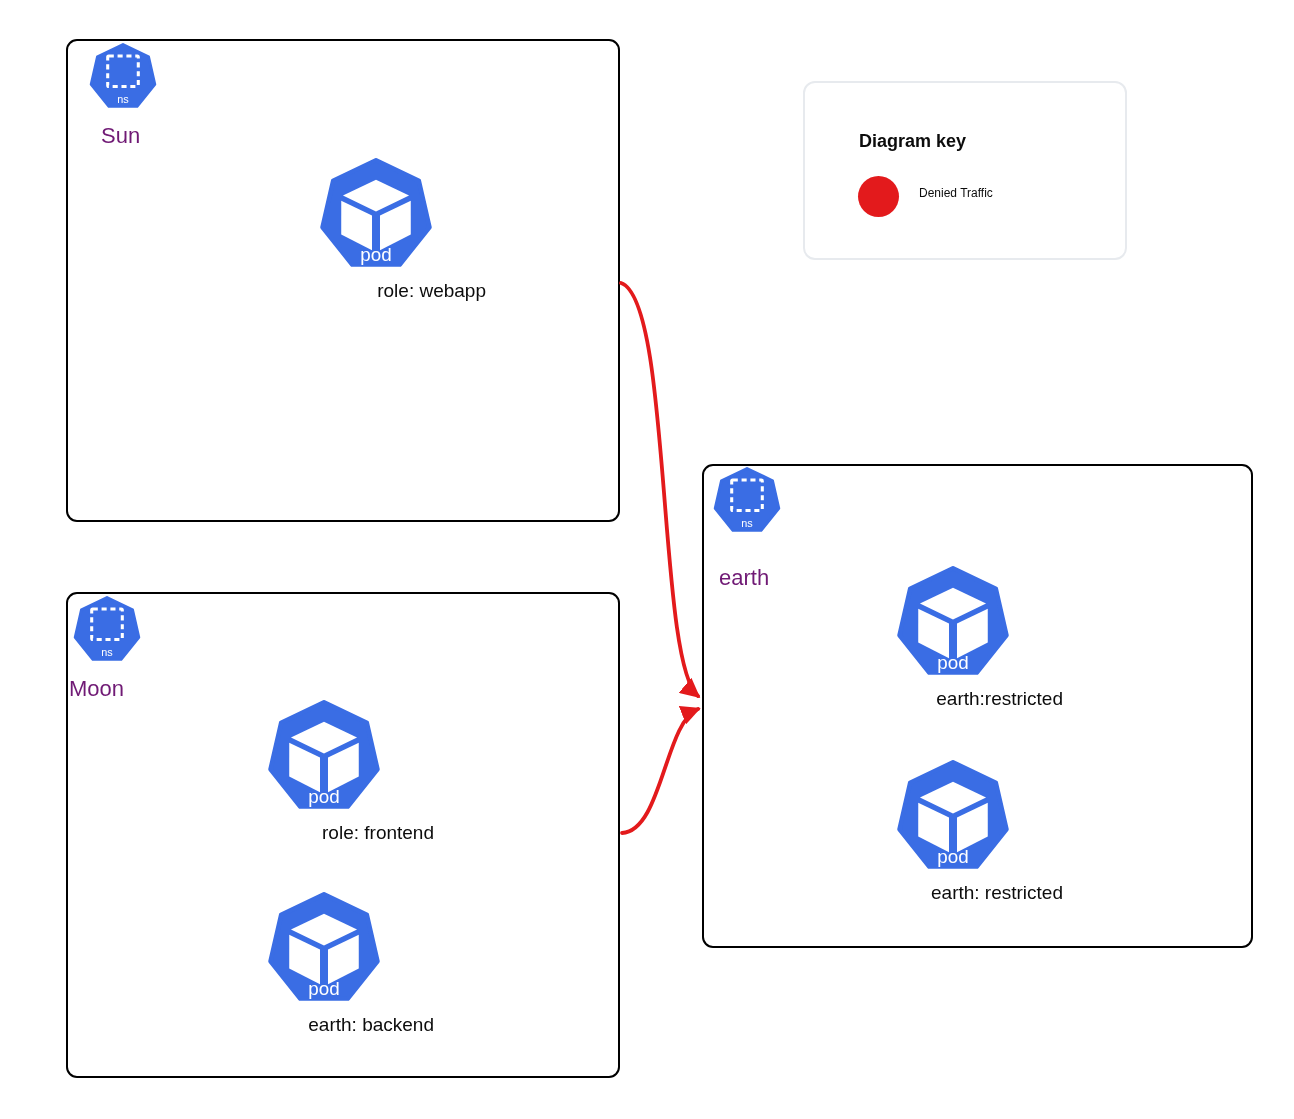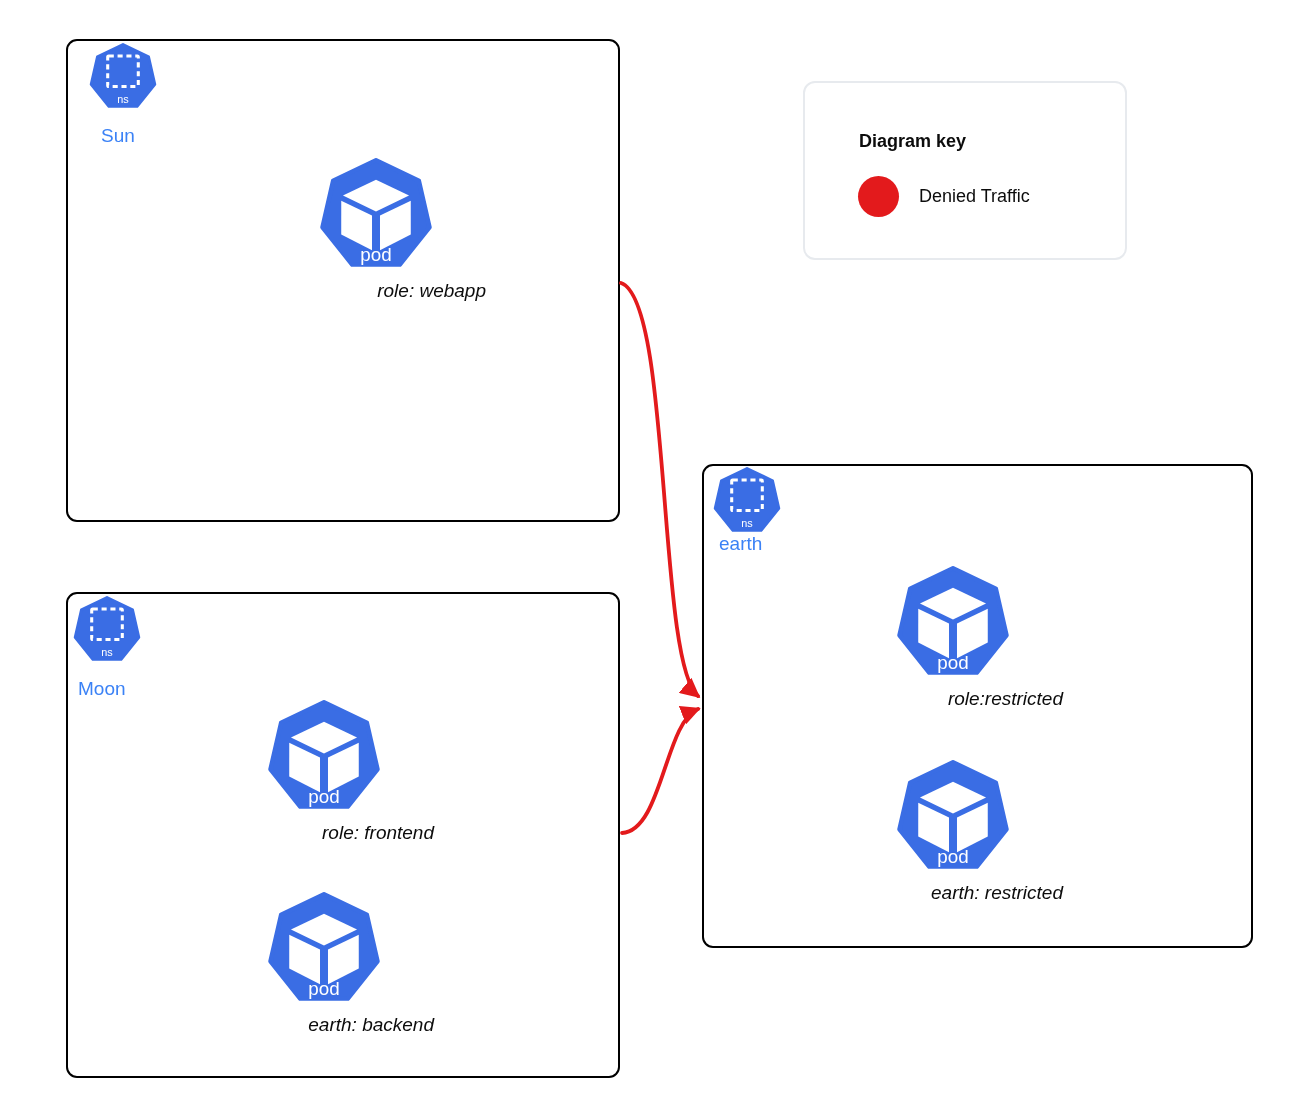--- a/index.html
+++ b/index.html
@@ -27,43 +27,42 @@
   #box-moon  { left: 66px;  top: 592px; width: 554px; height: 486px; }
   #box-earth { left: 702px; top: 464px; width: 551px; height: 484px; }
 
   .ns-icon { position: absolute; }
   #box-sun   .ns-icon { left: 21px; top: 2px; }
   #box-moon  .ns-icon { left: 5px;  top: 2px; }
   #box-earth .ns-icon { left: 9px;  top: 1px; }
 
   .ns-label {
     position: absolute;
-    font-size: 19px;
+    font-size: 22px;
     line-height: 24px;
-    color: #3b82f6;
+    color: #701a75;
     white-space: nowrap;
   }
   #box-sun   .ns-label { left: 33px; top: 83px; }
-  #box-moon  .ns-label { left: 10px;  top: 83px; }
-  #box-earth .ns-label { left: 15px; top: 66px; }
+  #box-moon  .ns-label { left: 1px;  top: 83px; }
+  #box-earth .ns-label { left: 15px; top: 100px; }
 
   
   .pod-unit {
     position: absolute;
     width: 220px;
     text-align: right;
   }
   .pod-unit svg { display: block; margin: 0 auto; }
   .pod-label {
     margin-top: 8px;
     font-size: 19px;
     line-height: 22px;
     color: #0c0c0c;
     white-space: nowrap;
-    font-style: italic;
   }
   #box-sun   .pod-unit.p0 { left: 198px; top: 117px; }
   #box-moon  .pod-unit.p0 { left: 146px; top: 106px; }
   #box-moon  .pod-unit.p1 { left: 146px; top: 298px; }
   #box-earth .pod-unit.p0 { left: 139px; top: 100px; }
   #box-earth .pod-unit.p1 { left: 139px; top: 294px; }
 
   
   #key-box {
     position: absolute;
@@ -86,21 +85,21 @@
   #key-dot {
     position: absolute;
     left: 53px; top: 93px;
     width: 41px; height: 41px;
     border-radius: 50%;
     background: #e31a1c;
   }
   #key-item-label {
     position: absolute;
     left: 114px; top: 103px;
-    font-size: 18px;
+    font-size: 12px;
     color: #0c0c0c;
     white-space: nowrap;
   }
 
   
   #edges {
     position: absolute;
     left: 0; top: 0;
     width: 1294px; height: 1119px;
     pointer-events: none;
@@ -178,21 +177,21 @@
     <div class="ns-label">earth</div>
 
     <div class="pod-unit p0">
       <svg width="114" height="114" viewBox="0 0 100 100">
         <path d="M50 2 L87.6 20.1 L96.9 60.8 L70.9 93.4 L29.1 93.4 L3.1 60.8 L12.4 20.1 Z" fill="#3a6de4" stroke="#3a6de4" stroke-width="4" stroke-linejoin="round"></path>
         <polygon points="50,19 79,33 50,47 21,33" fill="#ffffff"></polygon>
         <polygon points="19.5,37.5 46.5,50.5 46.5,81 19.5,67" fill="#ffffff"></polygon>
         <polygon points="80.5,37.5 53.5,50.5 53.5,81 80.5,67" fill="#ffffff"></polygon>
         <text x="50" y="90.5" text-anchor="middle" font-size="16.5" fill="#ffffff" font-family="Liberation Sans, sans-serif">pod</text>
       </svg>
-      <div class="pod-label">role:restricted</div>
+      <div class="pod-label">earth:restricted</div>
     </div>
 
     <div class="pod-unit p1">
       <svg width="114" height="114" viewBox="0 0 100 100">
         <path d="M50 2 L87.6 20.1 L96.9 60.8 L70.9 93.4 L29.1 93.4 L3.1 60.8 L12.4 20.1 Z" fill="#3a6de4" stroke="#3a6de4" stroke-width="4" stroke-linejoin="round"></path>
         <polygon points="50,19 79,33 50,47 21,33" fill="#ffffff"></polygon>
         <polygon points="19.5,37.5 46.5,50.5 46.5,81 19.5,67" fill="#ffffff"></polygon>
         <polygon points="80.5,37.5 53.5,50.5 53.5,81 80.5,67" fill="#ffffff"></polygon>
         <text x="50" y="90.5" text-anchor="middle" font-size="16.5" fill="#ffffff" font-family="Liberation Sans, sans-serif">pod</text>
       </svg>

